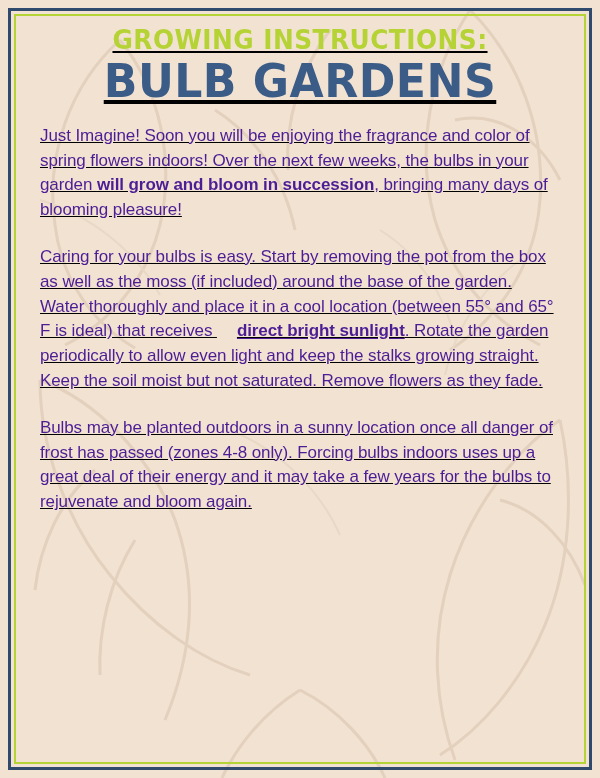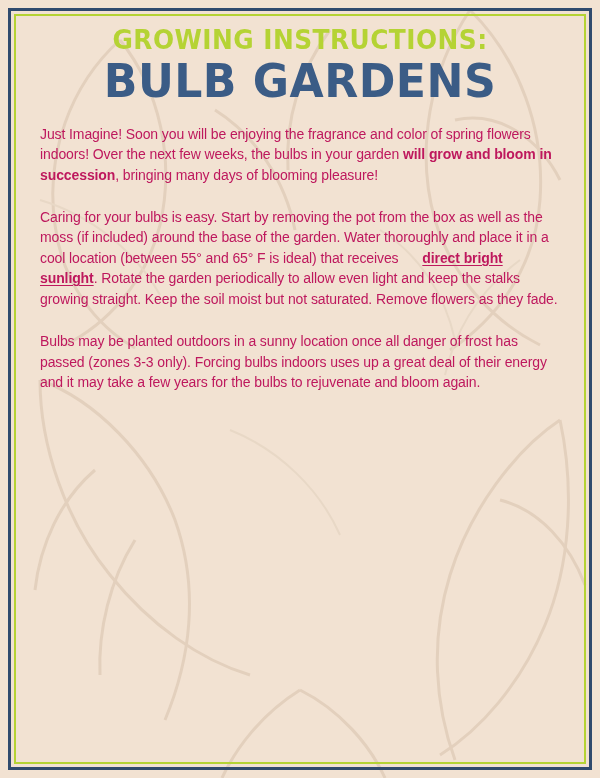--- a/index.html
+++ b/index.html
@@ -14,20 +14,21 @@
     overflow: hidden;
   }
 
   .card {
     position: relative;
     width: 600px;
     height: 778px;
     background: #f2e2d2;
     box-sizing: border-box;
     overflow: hidden;
+    text-decoration: underline;
   }
 
   
   .bg-art {
     position: absolute;
     inset: 0;
     z-index: 0;
     pointer-events: none;
   }
 
@@ -75,23 +76,23 @@
     font-size: 47px;
     letter-spacing: 0.5px;
     color: #3b5c86;
     text-transform: uppercase;
     line-height: 1.05;
     margin-top: 2px;
     transform: scaleX(0.94);
   }
 
   .body-text {
-    color: #be185d;
+    color: #4c1d95;
     font-family: "Liberation Sans", sans-serif;
-    font-size: 14px;
+    font-size: 17px;
     line-height: 1.46;
     letter-spacing: -0.1px;
   }
   .body-text p {
     margin: 0 0 22px 0;
   }
   .body-text .b {
     font-weight: bold;
   }
   .body-text .u {
@@ -141,17 +142,17 @@
     <div class="title-block">
       <div class="title-top">Growing Instructions:</div>
       <div class="title-main">Bulb Gardens</div>
     </div>
 
     <div class="body-text">
       <p><span>Just Imagine! Soon you will be enjoying the fragrance and color of spring flowers indoors! Over the next few weeks, the bulbs in your garden </span><span class="b">will grow and bloom in succession</span><span>, bringing many days of blooming pleasure!</span></p>
 
       <p><span>Caring for your bulbs is easy. Start by removing the pot from the box as well as the moss (if included) around the base of the garden. Water thoroughly and place it in a cool location (between 55° and 65° F is ideal) that receives </span><span class="u">direct bright sunlight</span><span>. Rotate the garden periodically to allow even light and keep the stalks growing straight. Keep the soil moist but not saturated. Remove flowers as they fade.</span></p>
 
-      <p>Bulbs may be planted outdoors in a sunny location once all danger of frost has passed (zones 3-3 only). Forcing bulbs indoors uses up a great deal of their energy and it may take a few years for the bulbs to rejuvenate and bloom again.</p>
+      <p>Bulbs may be planted outdoors in a sunny location once all danger of frost has passed (zones 4-8 only). Forcing bulbs indoors uses up a great deal of their energy and it may take a few years for the bulbs to rejuvenate and bloom again.</p>
     </div>
 
   </div>
 </div>
 
 </body></html>

